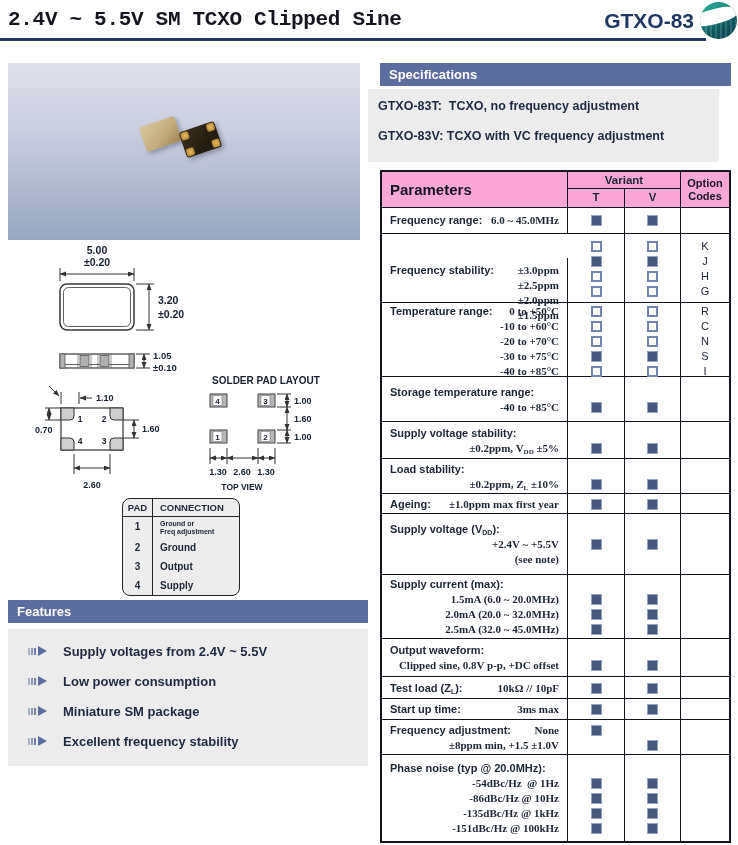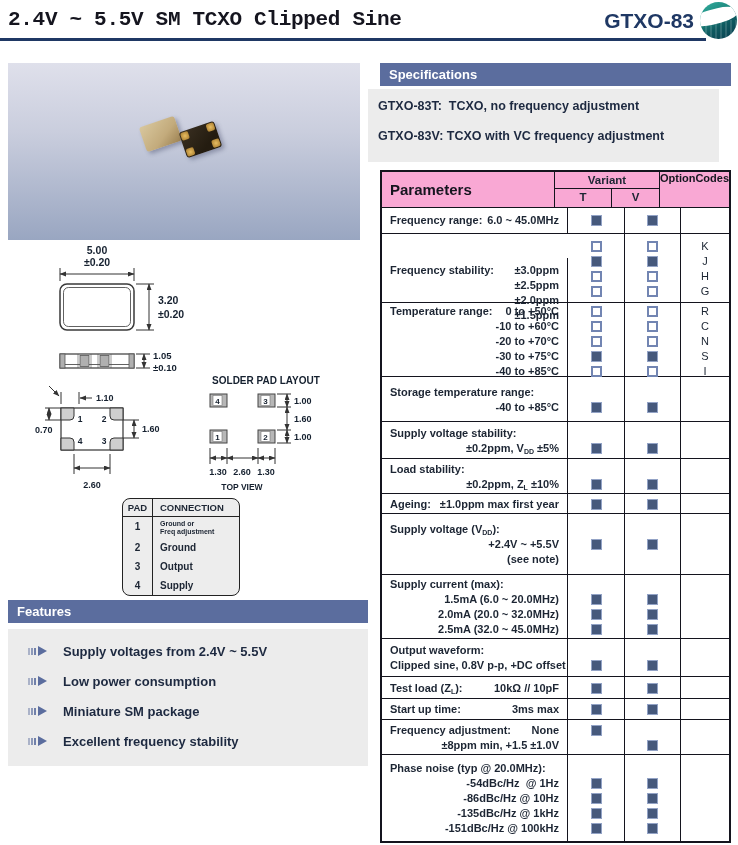--- a/index.html
+++ b/index.html
@@ -58,31 +58,31 @@
   
   .spec-table{position:absolute;left:380px;top:170px;width:351px;box-sizing:border-box;border:2px solid #14141e;background:#fff;}
   .thead{display:flex;height:36px;background:#f9a8d4;border-bottom:1.6px solid #14141e;box-sizing:border-box;}
   .th-param{width:186px;box-sizing:border-box;border-right:1.5px solid #14141e;font-size:15px;font-weight:bold;
             color:#15151f;display:flex;align-items:center;padding-left:8px;}
   .th-var{width:113px;box-sizing:border-box;border-right:1.5px solid #14141e;display:flex;flex-direction:column;}
   .th-variant{height:17px;line-height:16px;text-align:center;font-weight:bold;font-size:11.5px;border-bottom:1.3px solid #14141e;box-sizing:border-box;}
   .th-tv{flex:1;display:flex;}
   .th-t{width:57px;box-sizing:border-box;border-right:1.3px solid #14141e;text-align:center;font-weight:bold;font-size:11.5px;line-height:17px;}
   .th-v{flex:1;text-align:center;font-weight:bold;font-size:11.5px;line-height:17px;}
-  .th-option{flex:1;display:flex;flex-direction:row;justify-content:center;text-align:center;font-weight:bold;font-size:11px;line-height:13px;color:#15151f;}
+  .th-option{flex:1;display:flex;flex-direction:column;justify-content:center;text-align:center;font-weight:bold;font-size:11px;line-height:13px;color:#15151f;}
   .srow{display:flex;box-sizing:border-box;border-top:1.4px solid #14141e;}
   .srow:first-child{border-top:none;}
   .cell{box-sizing:border-box;}
   .c-param{width:186px;border-right:1.5px solid #14141e;padding-left:8px;padding-right:8px;}
   .c-t{width:57px;border-right:1.5px solid #14141e;}
   .c-v{width:56px;border-right:1.5px solid #14141e;}
   .c-code{flex:1;}
   .pline{height:15px;line-height:15px;display:flex;align-items:baseline;font-size:11px;font-weight:bold;color:#1c2533;}
   .plabel{white-space:pre;}
-  .pvalue{margin-left:auto;text-align:right;white-space:pre;}
+  .pvalue{margin-left:auto;text-align:right;white-space:pre;font-family:Liberation Serif, serif;}
   .subs{font-size:7px;position:relative;top:2px;}
   .mline{height:15px;display:flex;align-items:center;justify-content:center;}
   .mark{display:block;width:11px;height:11px;box-sizing:border-box;}
   .mark-filled{background:#46597c;border:1.5px solid #93a3c6;}
   .mark-open{background:#fff;border:2px solid #7285b2;}
   .cline{height:15px;line-height:15px;text-align:center;font-size:11px;color:#1c2533;}
 </style>
 </head>
 <body>
 

